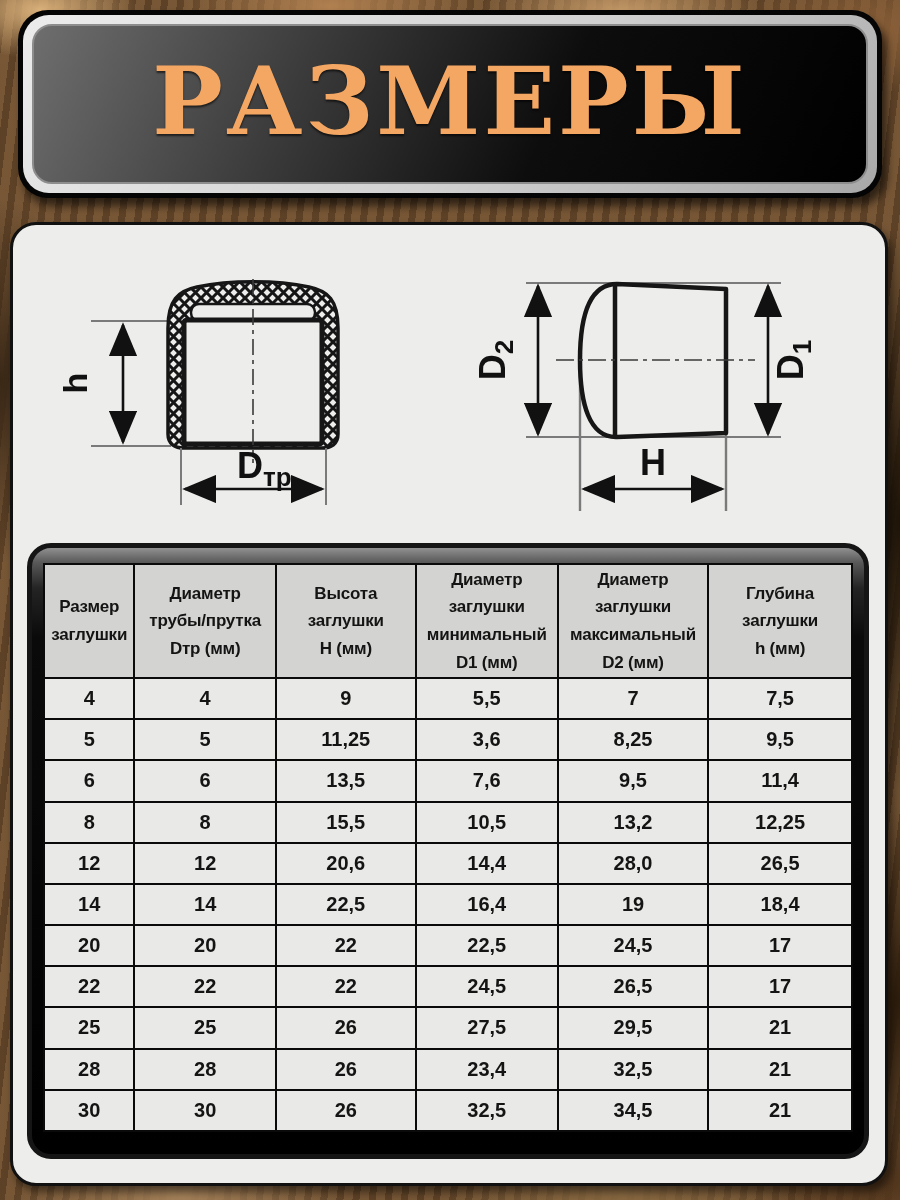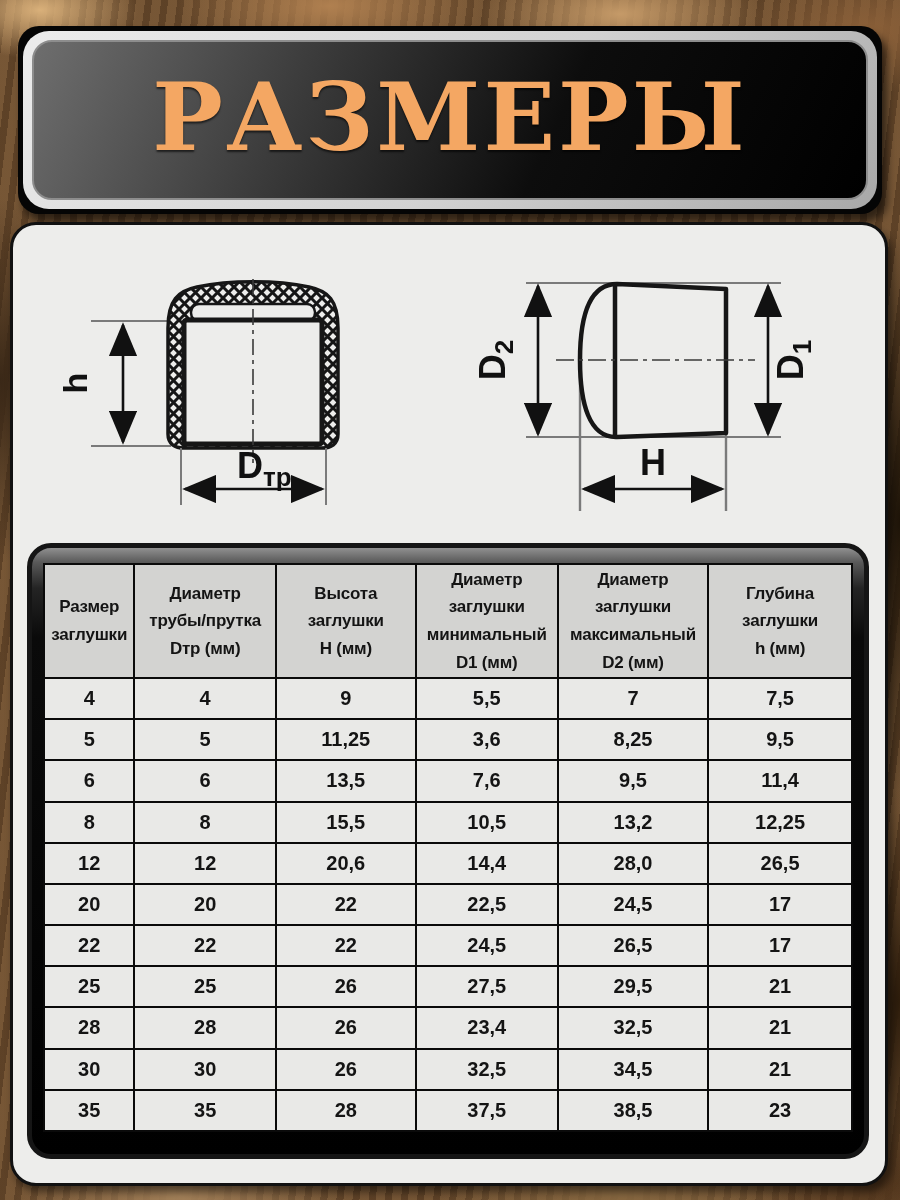--- a/index.html
+++ b/index.html
@@ -15,22 +15,22 @@
       radial-gradient(120px 260px at 0px 380px, #3a2817, rgba(58,40,23,0) 70%),
       radial-gradient(90px 420px at 900px 520px, #1e1408, rgba(30,20,8,0) 70%),
       radial-gradient(110px 300px at 898px 1000px, #2e1d0c, rgba(46,29,12,0) 70%),
       radial-gradient(240px 110px at 180px 1196px, #a5825a, rgba(165,130,90,0) 70%),
       radial-gradient(260px 100px at 620px 1192px, #8a6a42, rgba(138,106,66,0) 70%),
       radial-gradient(220px 110px at 880px 1185px, #55381e, rgba(85,56,30,0) 70%),
       repeating-linear-gradient(97deg, rgba(40,24,10,.20) 0 7px, rgba(190,150,100,.14) 7px 16px);
   }
   
   .hdr-outer{
-    position:absolute;left:18px;top:26px;width:864px;height:188px;
-    background:#050505;border-radius:21px;
+    position:absolute;left:18px;top:10px;width:864px;height:188px;
+    background:#050505;border-radius:30px;
     box-shadow:5px 8px 9px rgba(0,0,0,.6);
   }
   .hdr-frame{
     position:absolute;left:5px;top:5px;right:5px;bottom:5px;
     border-radius:26px;
     background:linear-gradient(135deg,#ececec 0%,#d2d2d2 55%,#a8a8a8 100%);
   }
   .hdr-inner{
     position:absolute;left:9px;top:9px;right:9px;bottom:9px;
     border-radius:20px;border:2px solid #8d8d8d;
@@ -226,20 +226,28 @@
           </tr>
           <tr>
             <td>12</td>
             <td>12</td>
             <td>20,6</td>
             <td>14,4</td>
             <td>28,0</td>
             <td>26,5</td>
           </tr>
           <tr>
+            <td>14</td>
+            <td>14</td>
+            <td>22,5</td>
+            <td>16,4</td>
+            <td>19</td>
+            <td>18,4</td>
+          </tr>
+          <tr>
             <td>20</td>
             <td>20</td>
             <td>22</td>
             <td>22,5</td>
             <td>24,5</td>
             <td>17</td>
           </tr>
           <tr>
             <td>22</td>
             <td>22</td>
@@ -265,24 +273,16 @@
             <td>21</td>
           </tr>
           <tr>
             <td>30</td>
             <td>30</td>
             <td>26</td>
             <td>32,5</td>
             <td>34,5</td>
             <td>21</td>
           </tr>
-          <tr>
-            <td>35</td>
-            <td>35</td>
-            <td>28</td>
-            <td>37,5</td>
-            <td>38,5</td>
-            <td>23</td>
-          </tr>
         </tbody>
     </table>
   </div>
 </div>
 
 </body></html>

